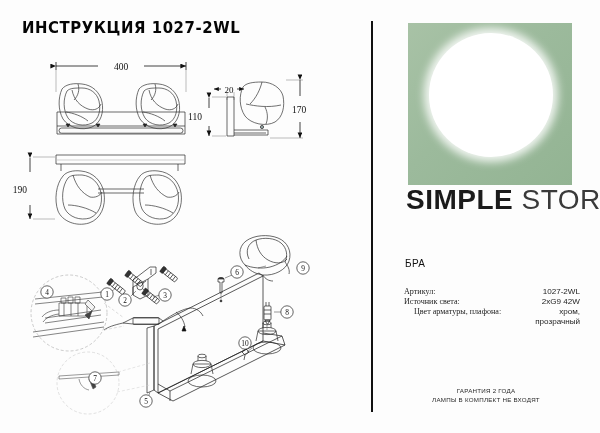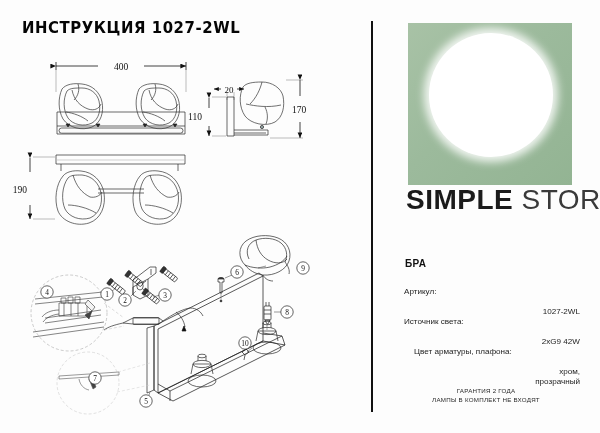--- a/index.html
+++ b/index.html
@@ -43,30 +43,30 @@
   }
   .brand{
     position:absolute;left:406px;top:184px;
     font-size:28px;letter-spacing:.5px;white-space:nowrap;color:#1b1b1b;
   }
   .brand .b1{font-weight:700;}
   .brand .b2{font-weight:300;color:#3a3a3a;}
 
   .prodtype{
     position:absolute;left:405px;top:258px;
-    font-size:10px;font-weight:700;letter-spacing:.4px;color:#111;
+    font-size:10px;font-weight:400;letter-spacing:.4px;color:#111;
   }
 
   .spec{
     position:absolute;left:404px;top:287px;width:176px;
     font-size:8.1px;color:#1c1c1c;line-height:10.1px;
   }
   .spec .row{display:flex;justify-content:space-between;width:100%;white-space:nowrap;}
-  .spec .row .k{text-align:left;}
-  .spec .row .v{text-align:right;margin-top:20px;}
+  .spec .row .k{text-align:left;font-family:Liberation Serif, serif;}
+  .spec .row .v{text-align:right;}
   .spec .row.wide .k{padding-left:10px;}
   .spec .cont{text-align:right;display:block;width:100%;}
 
   .footer{
     position:absolute;left:380px;top:386px;width:212px;
     text-align:center;font-size:6.2px;color:#2a2a2a;line-height:9.4px;
     letter-spacing:.25px;
   }
 
   

